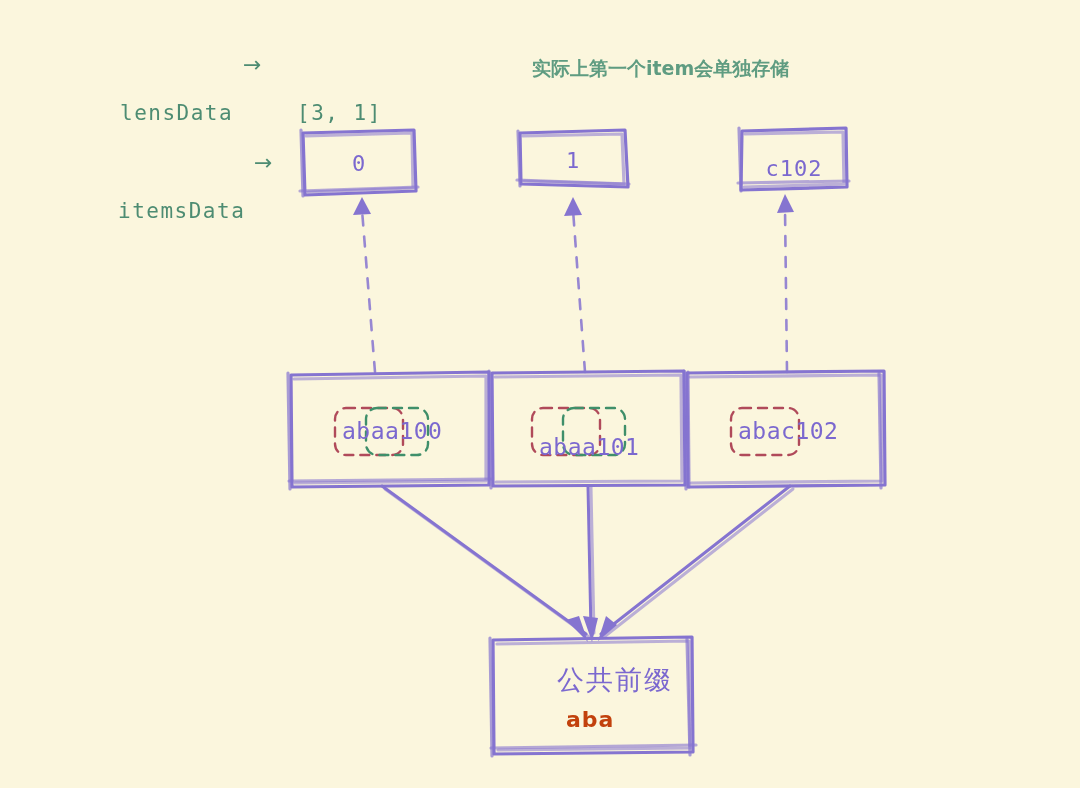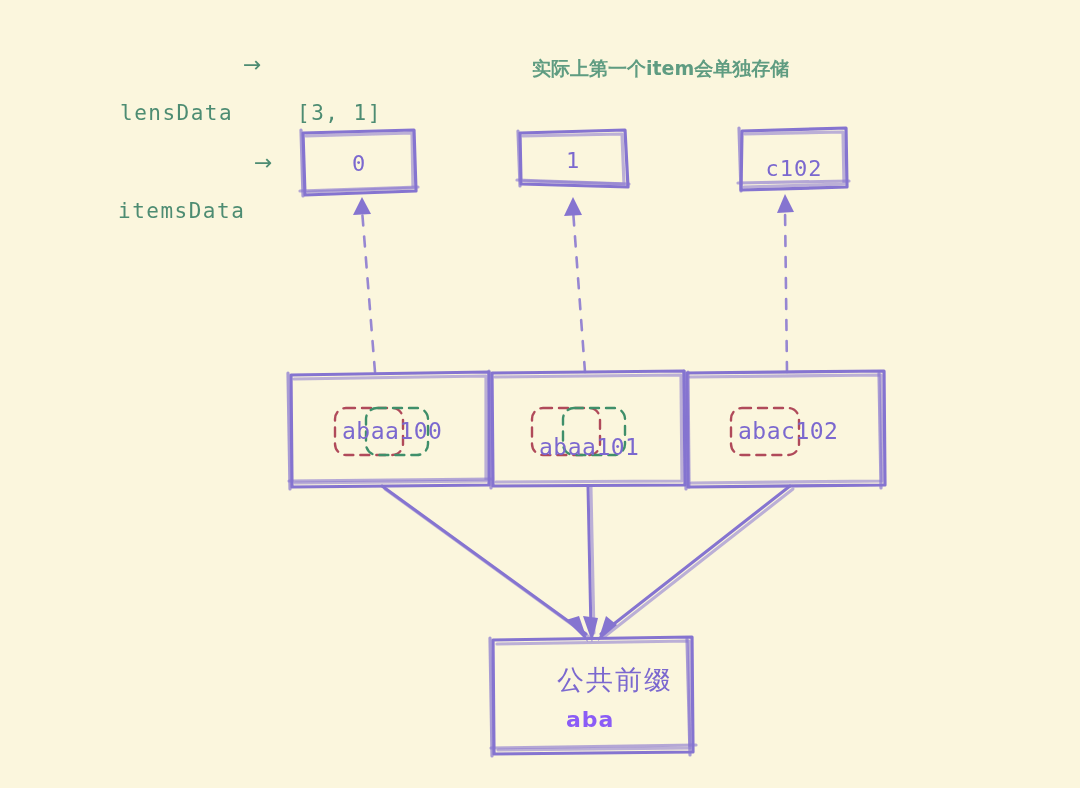--- a/index.html
+++ b/index.html
@@ -73,21 +73,21 @@
   .cn-big {
     position: absolute;
     color: #7b68cf;
     font-family: "DejaVu Sans", sans-serif;
     font-size: 27px;
     letter-spacing: 2px;
     white-space: nowrap;
   }
   .mono-big {
     position: absolute;
-    color: #8b5cf6;
+    color: #c2410c;
     font-family: "DejaVu Sans", sans-serif;
     font-size: 22px;
     font-weight: bold;
     letter-spacing: 1px;
     white-space: nowrap;
   }
 </style>
 </head>
 <body>
 

